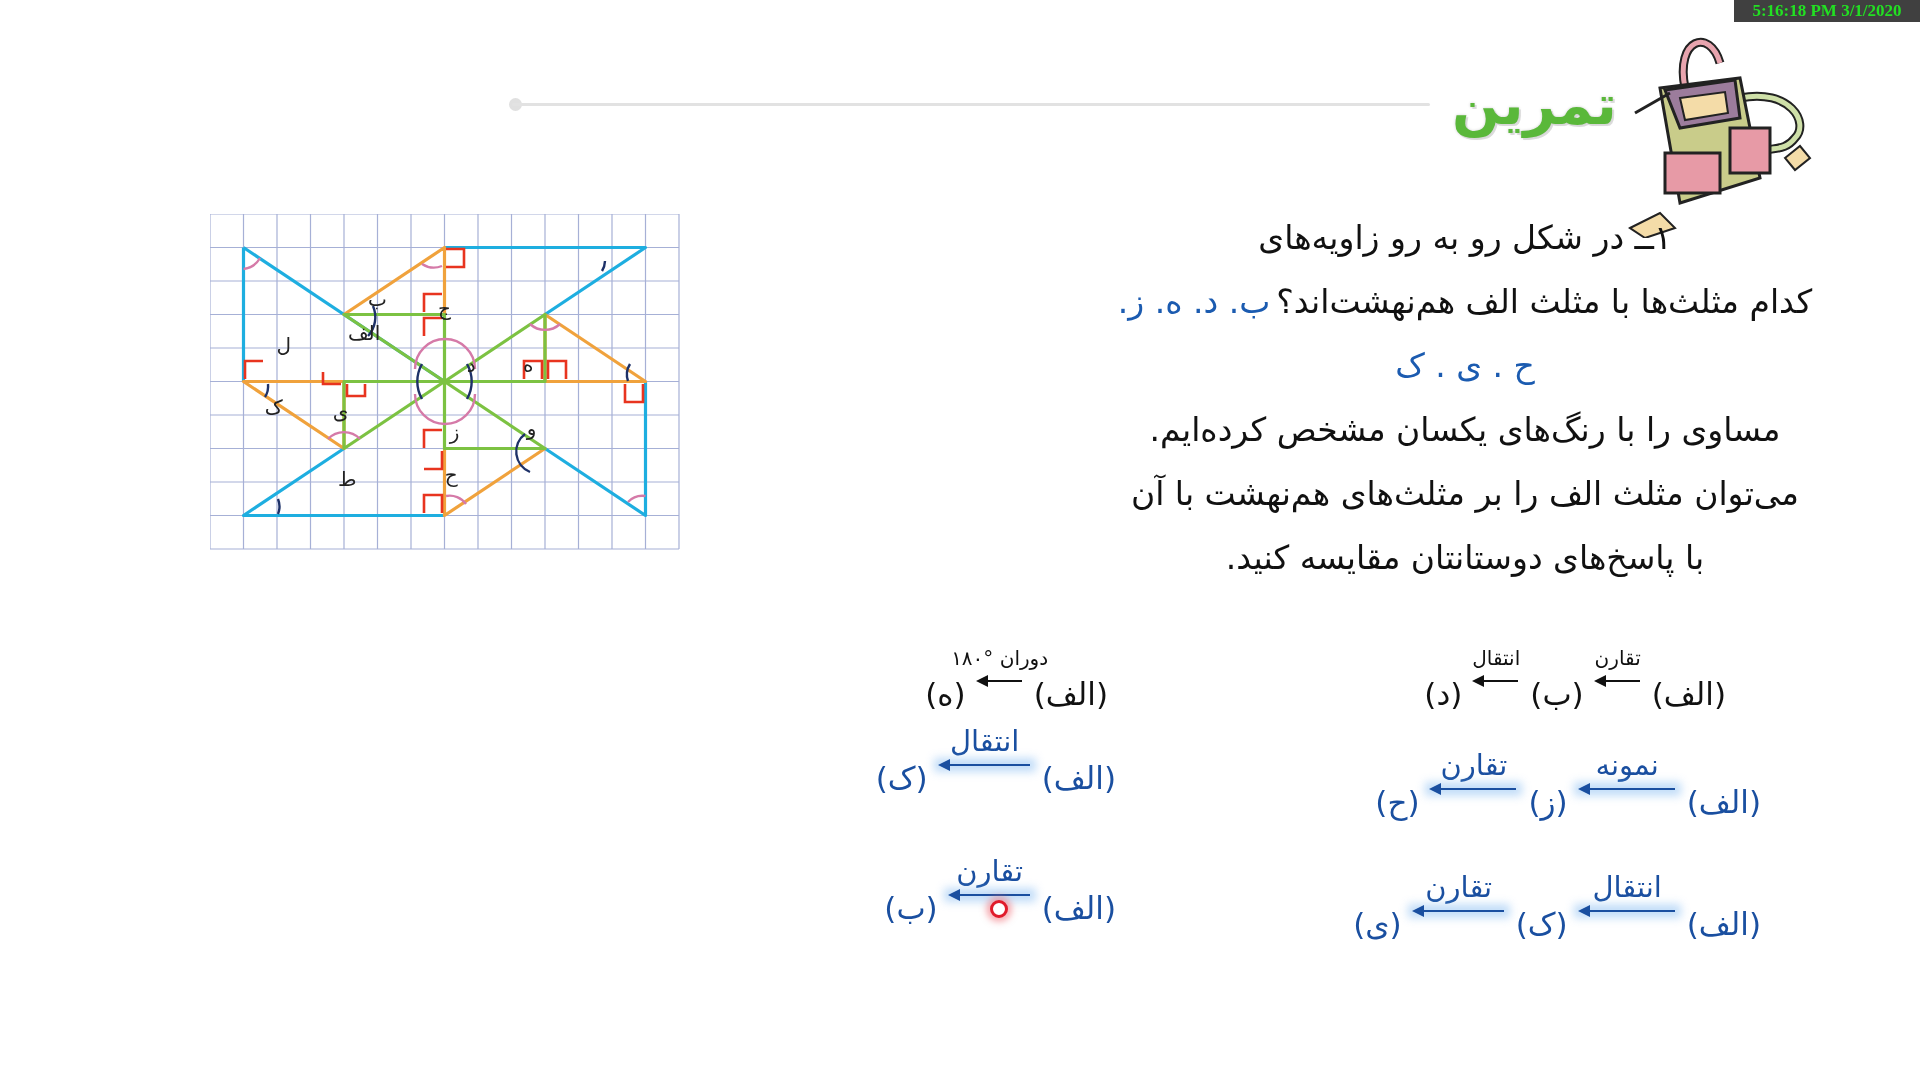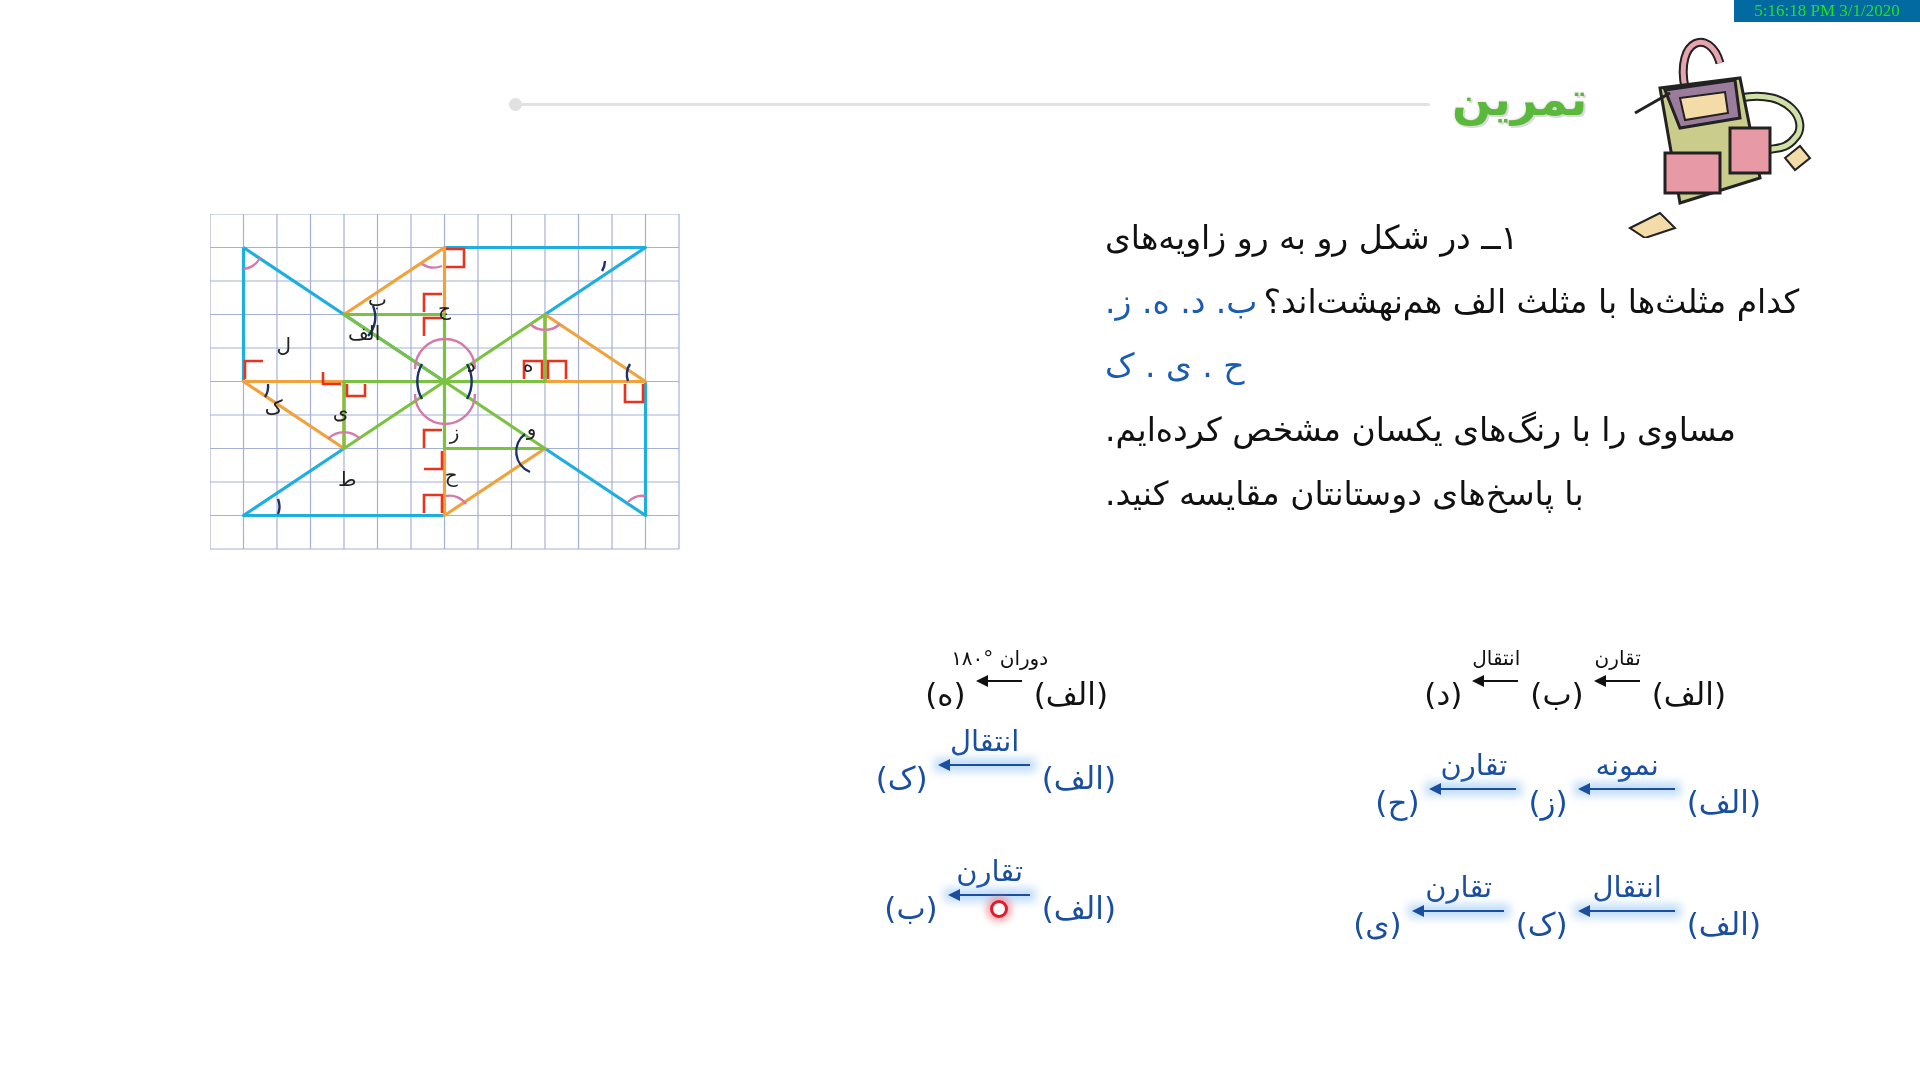--- a/index.html
+++ b/index.html
@@ -1,26 +1,26 @@
 <!DOCTYPE html>
 <html><head>
 <meta charset="utf-8">
 <style>
   html, body { margin:0; padding:0; }
   body { width:1920px; height:1080px; background:#ffffff; position:relative; overflow:hidden;
          font-family:"DejaVu Sans", sans-serif; }
-  .clock { position:absolute; top:0; right:0; width:186px; height:22px; background:#0369a1;
-           color:#22e022; font-family:"Liberation Serif", serif; font-weight:normal; font-size:17px;
+  .clock { position:absolute; top:0; right:0; width:186px; height:22px; background:#404040;
+           color:#22e022; font-family:"Liberation Serif", serif; font-weight:bold; font-size:17px;
            line-height:22px; text-align:center; }
   .rule { position:absolute; left:512px; top:103px; width:918px; height:3px; background:#e2e2e2; border-radius:2px; }
   .rule-dot { position:absolute; left:509px; top:98px; width:13px; height:13px; border-radius:50%; background:#e0e0e0; }
-  .title { position:absolute; left:1452px; top:72px; font-size:46px; font-weight:bold; color:#5ab83a;
+  .title { position:absolute; left:1452px; top:72px; font-size:56px; font-weight:bold; color:#5ab83a;
            direction:rtl; text-shadow:0 0 3px #ccc, 2px 2px 0 #ddd; }
   .bag { position:absolute; left:1590px; top:28px; width:240px; height:210px; }
-  .para { position:absolute; right:95px; top:206px; width:720px; direction:rtl; text-align:left;
+  .para { position:absolute; right:95px; top:206px; width:720px; direction:rtl; text-align:center;
           font-size:33px; line-height:64px; color:#111; }
   .para .ans { color:#1b5bb0; margin-right:6px; }
   .para p { margin:0; }
   .figure { position:absolute; left:210px; top:214px; }
   .row-eq { position:absolute; direction:rtl; font-size:31px; white-space:nowrap; display:flex; align-items:flex-end; }
   .eq-black { color:#111; }
   .eq-blue { color:#1a4fa0; }
   .node { padding:0 4px; }
   .arrow { position:relative; display:inline-block; margin:12px 8px; text-align:center; }
   .arrow .lbl { position:absolute; bottom:30px; left:50%; transform:translateX(-50%); font-size:20px; white-space:nowrap; }
@@ -55,20 +55,21 @@
   <rect x="140" y="100" width="40" height="45" fill="#e79aa6" stroke="#222" stroke-width="3"></rect>
   <path d="M195 130 L210 118 L220 130 L205 142 Z" fill="#f4dca8" stroke="#222" stroke-width="2"></path>
   <path d="M45 85 L80 65" stroke="#222" stroke-width="3"></path>
   <path d="M40 200 L70 185 L85 200 L55 210 Z" fill="#f4dca8" stroke="#222" stroke-width="2"></path>
 </svg>
 
 <div class="para">
   <p>۱ــ در شکل رو به رو زاویه‌های</p>
   <p><span>کدام مثلث‌ها با مثلث الف هم‌نهشت‌اند؟</span><span class="ans">ب. د. ه. ز. ح . ی . ک</span></p>
   <p>مساوی را با رنگ‌های یکسان مشخص کرده‌ایم.</p>
+  <p>می‌توان مثلث الف را بر مثلث‌های هم‌نهشت با آن</p>
   <p>با پاسخ‌های دوستانتان مقایسه کنید.</p>
 </div>
 
 <svg class="figure" width="472" height="340" viewBox="0 0 472 340">
   <g stroke="#a6b0d6" stroke-width="1.2">
     <g id="gv">
         <line x1="0" x2="0" y1="0" y2="335"></line>
         <line x1="33.5" x2="33.5" y1="0" y2="335"></line>
         <line x1="67" x2="67" y1="0" y2="335"></line>
         <line x1="100.5" x2="100.5" y1="0" y2="335"></line>

